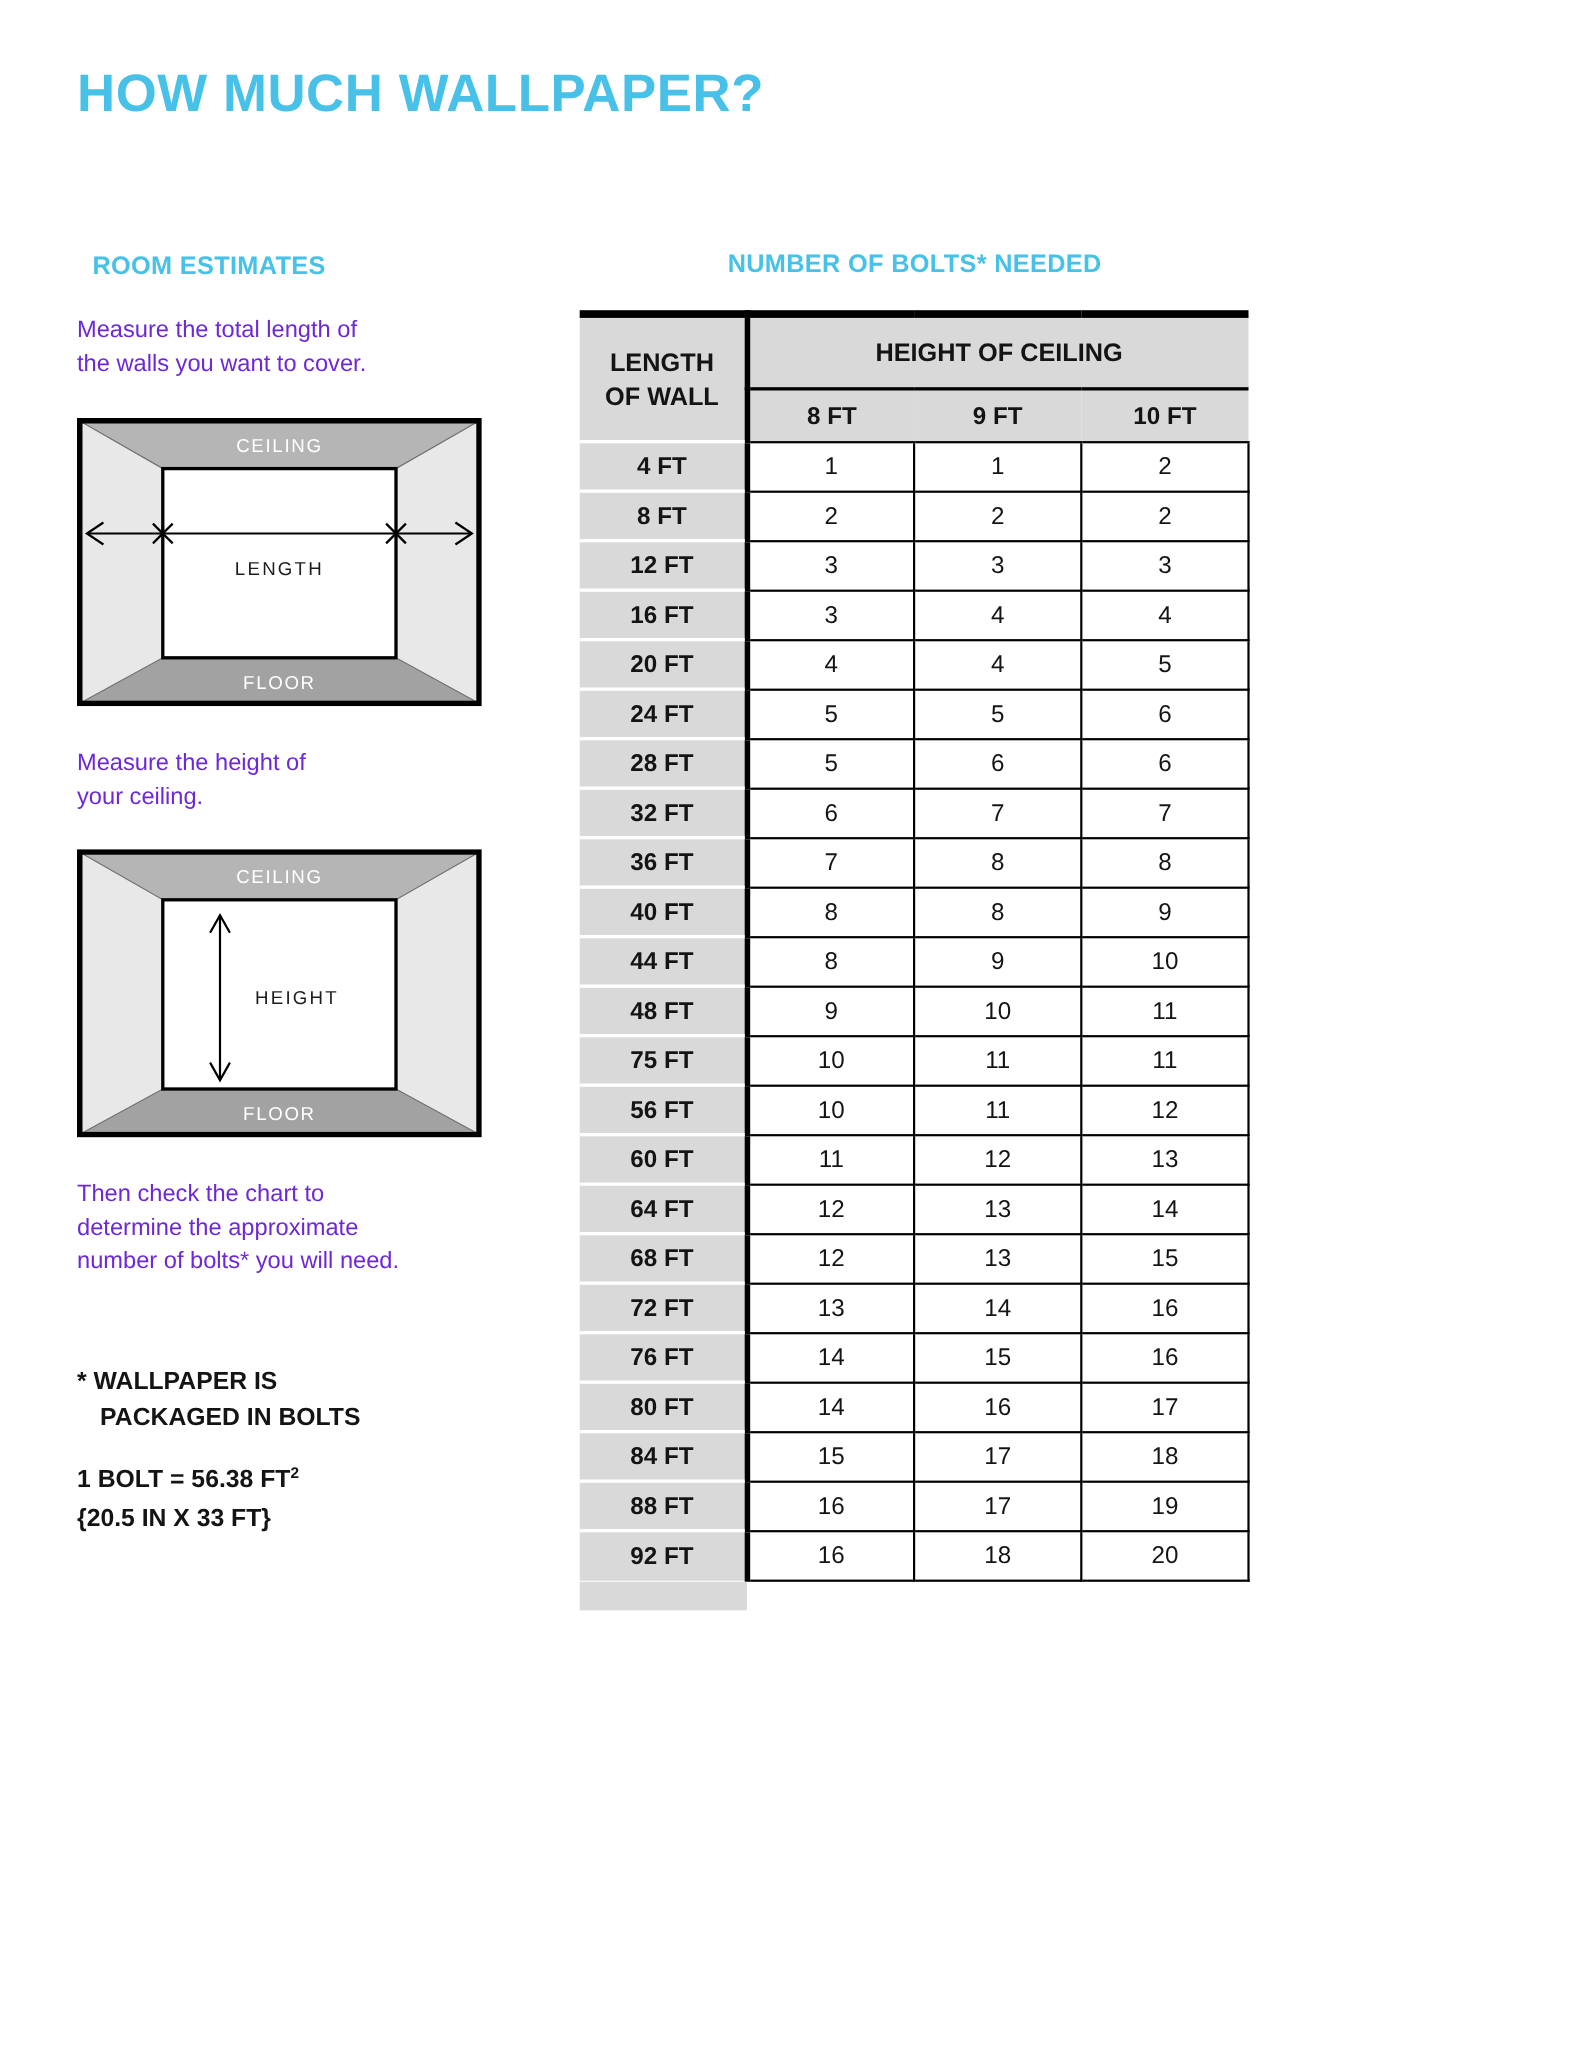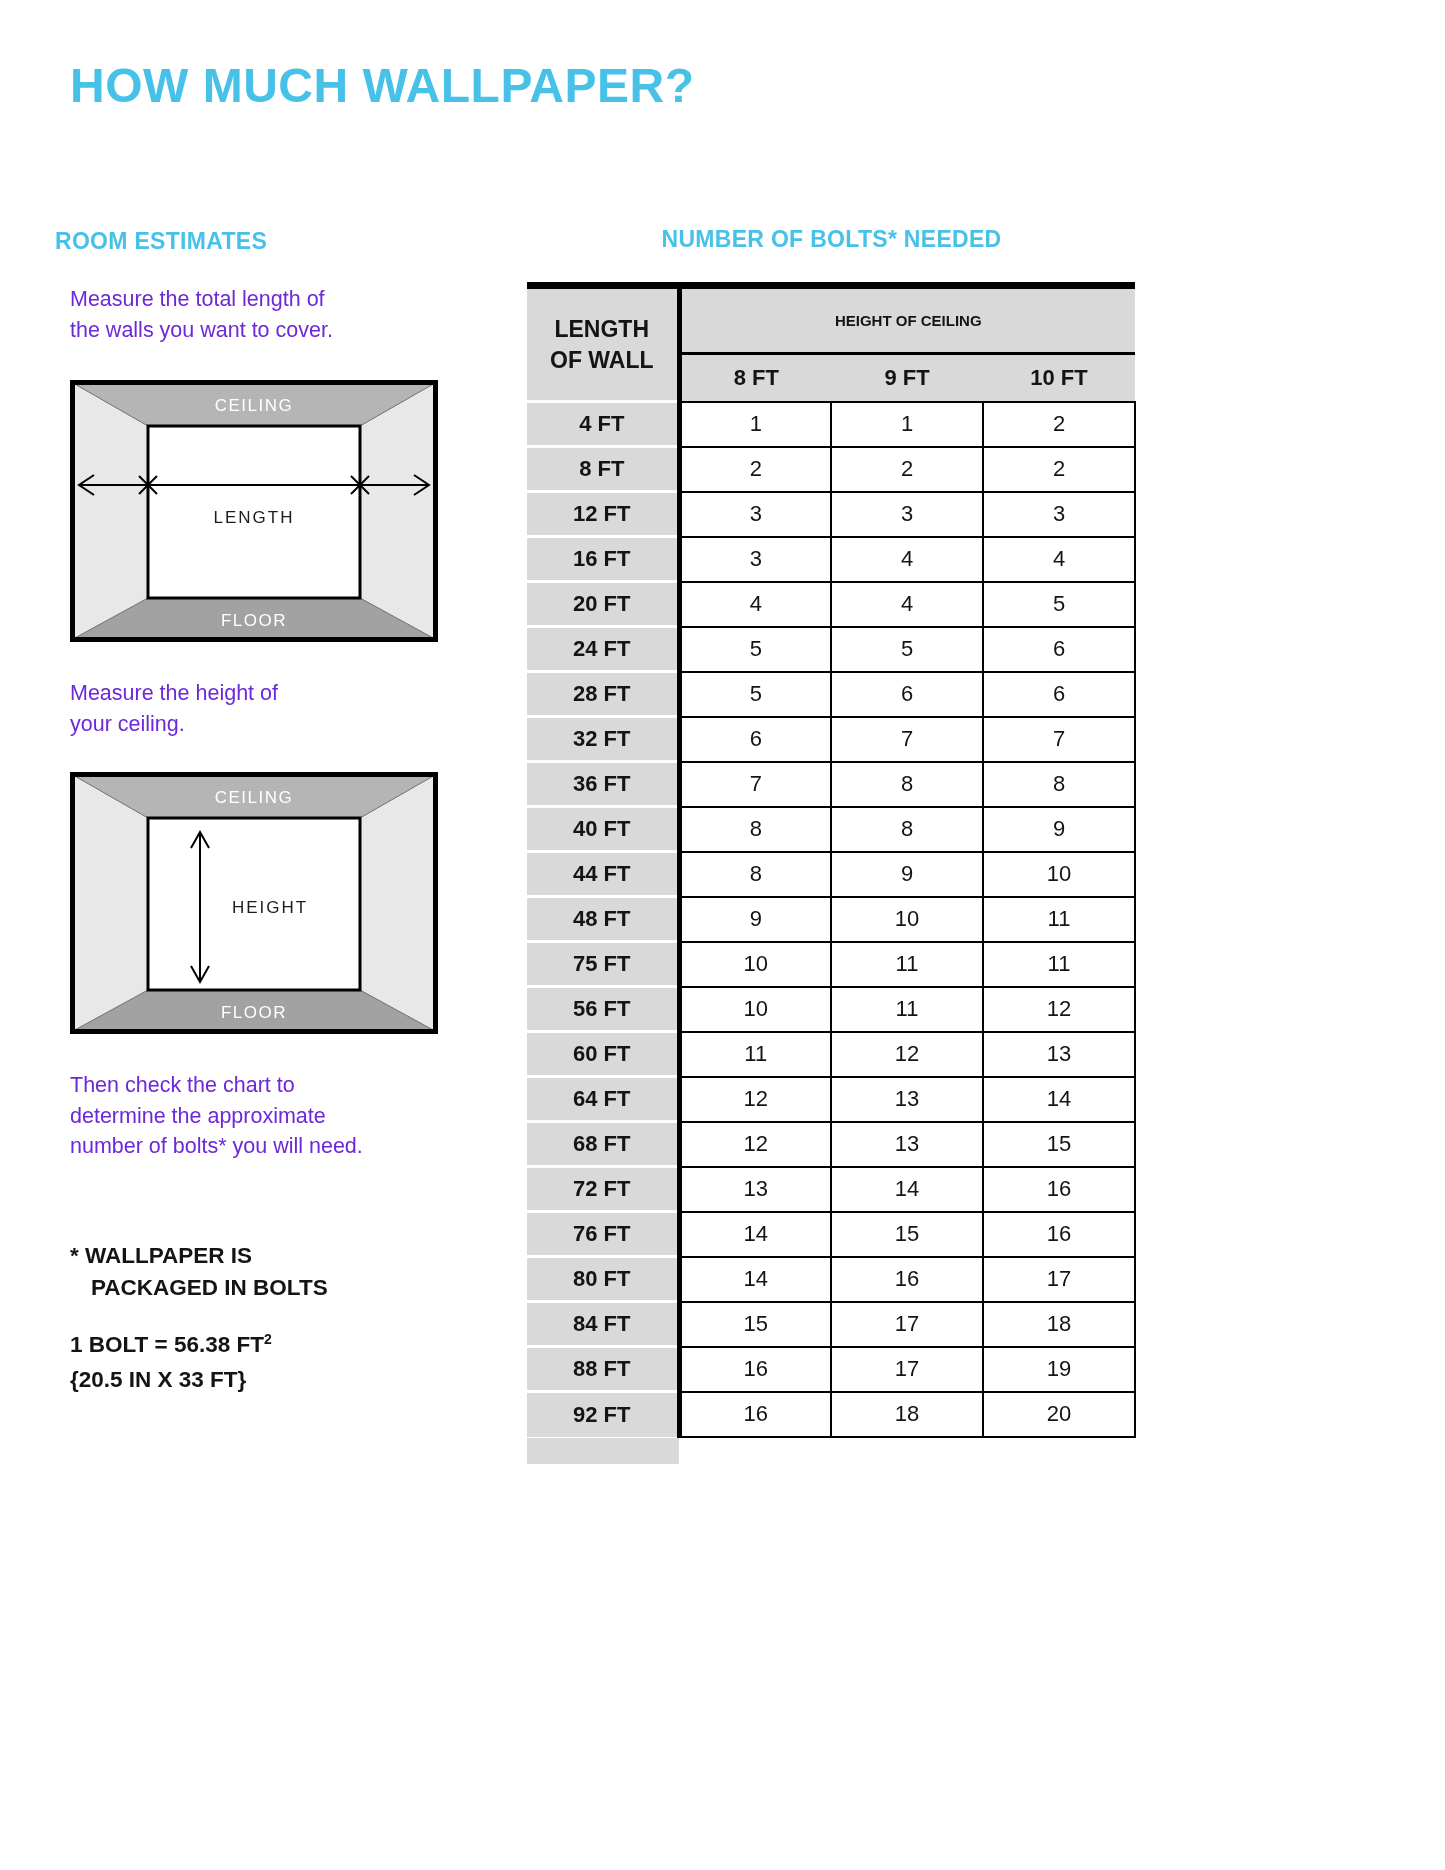--- a/index.html
+++ b/index.html
@@ -12,21 +12,21 @@
 
   .page-title {
     position:absolute; left:70px; top:58px;
     font-size:48px; font-weight:bold; letter-spacing:0.5px;
     color:var(--accent,#47C1E8); line-height:1.15;
   }
   .section-heading {
     font-size:23px; font-weight:bold; letter-spacing:0.3px;
     color:var(--accent,#47C1E8);
   }
-  .left-heading { position:absolute; left:55px; top:228px; }
+  .left-heading { position:absolute; left:84px; top:228px; }
 
   .step-text {
     position:absolute; left:70px; width:400px;
     font-size:21.5px; line-height:1.42; white-space:pre-line; color:#6d28d9;
   }
   .pos-step1 { top:284px; }
   .pos-step2 { top:678px; }
   .pos-step3 { top:1070px; }
 
   .room-diagram { position:absolute; left:70px; width:368px; height:262px; display:block; }
@@ -56,21 +56,21 @@
     text-align:center; vertical-align:middle; padding:0; font-size:22px; color:#141414;
   }
   th.len-head {
     background:var(--cellgray,#d9d9d9);
     border-right:5px solid #000;
     font-weight:bold; font-size:23px; line-height:1.32; white-space:pre-line;
   }
   th.group-head {
     background:var(--cellgray,#d9d9d9);
     border-bottom:3px solid #000;
-    height:68px; font-weight:bold; font-size:15px;
+    height:68px; font-weight:bold; font-size:23px;
   }
   th.sub-head {
     background:var(--cellgray,#d9d9d9);
     border-bottom:2px solid #000;
     height:48px; font-weight:bold;
   }
   .bolt-table tbody th {
     background:var(--cellgray,#d9d9d9);
     border-right:5px solid #000;
     border-top:3px solid #fff;

